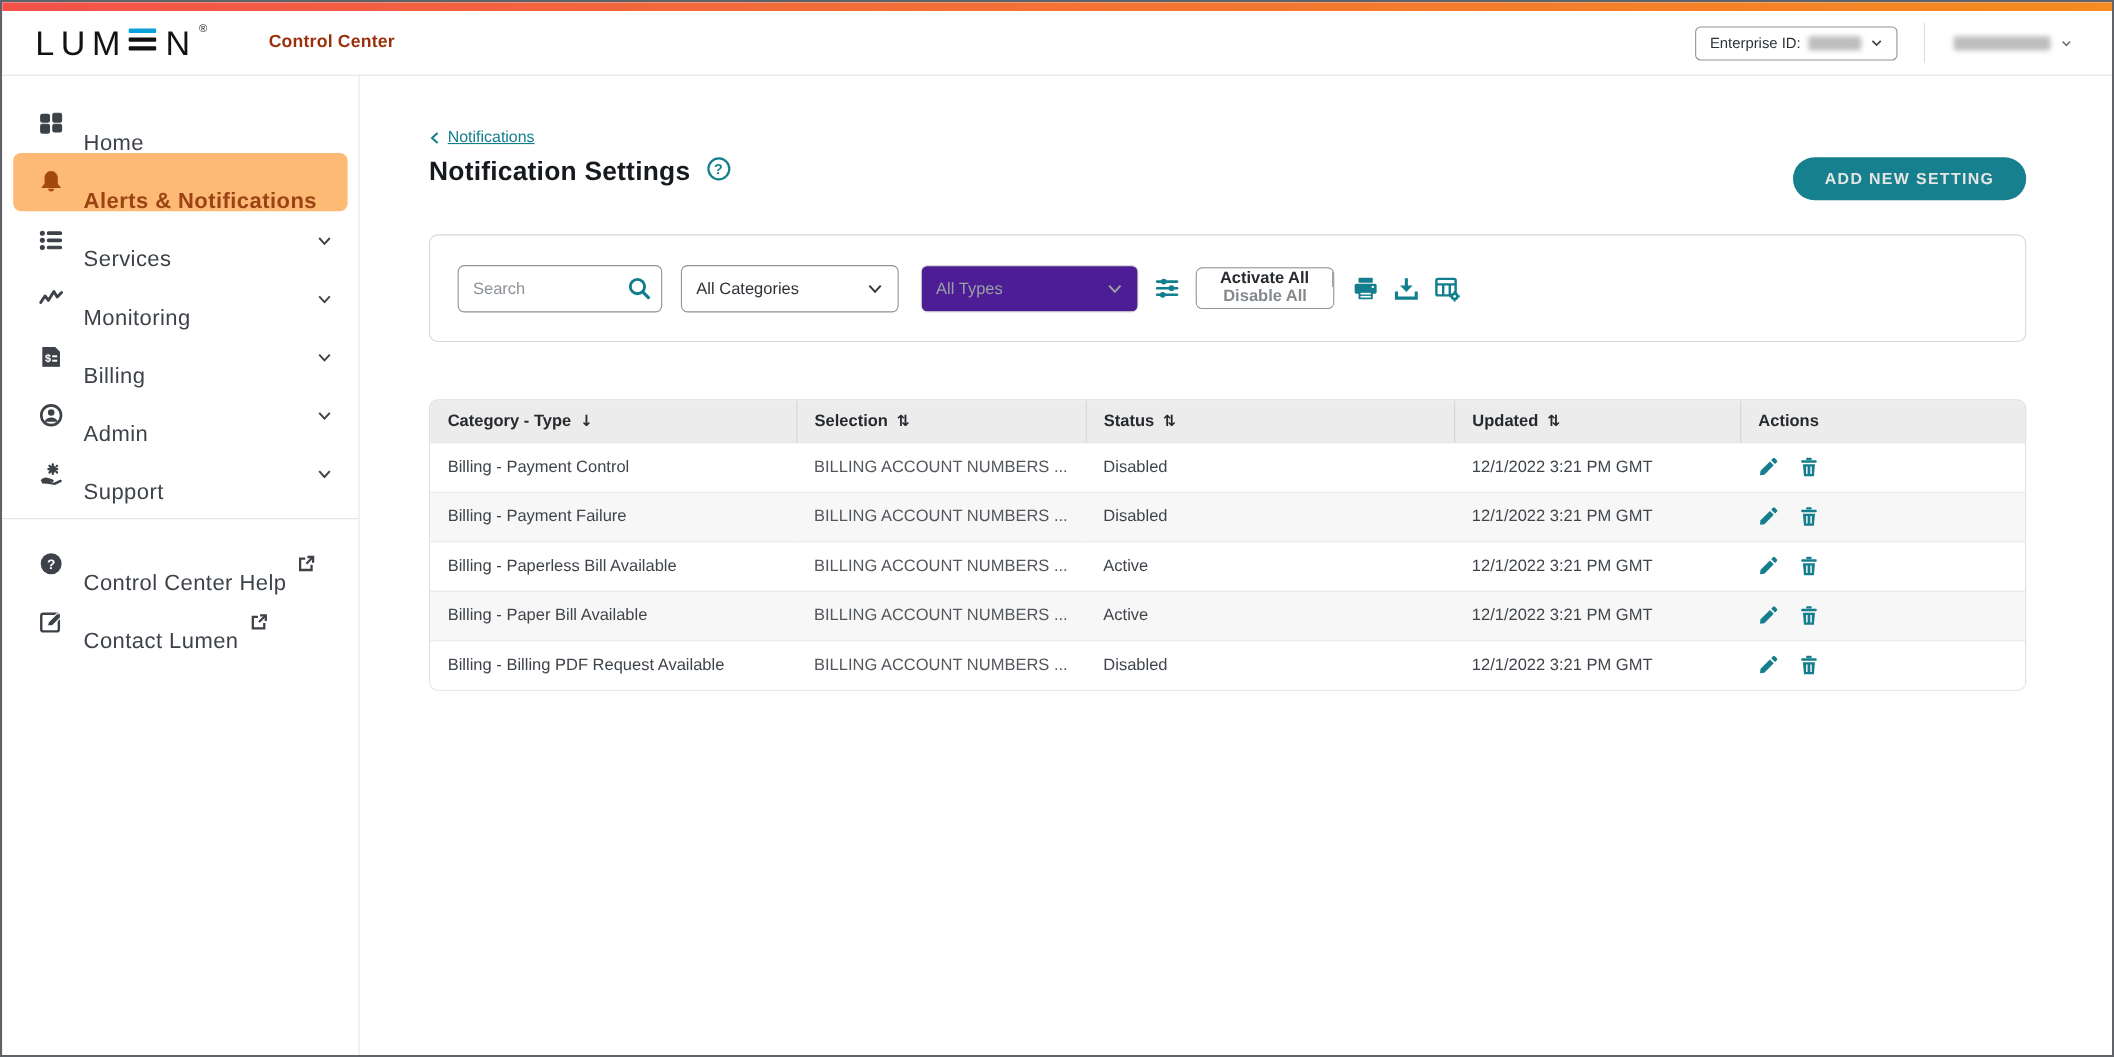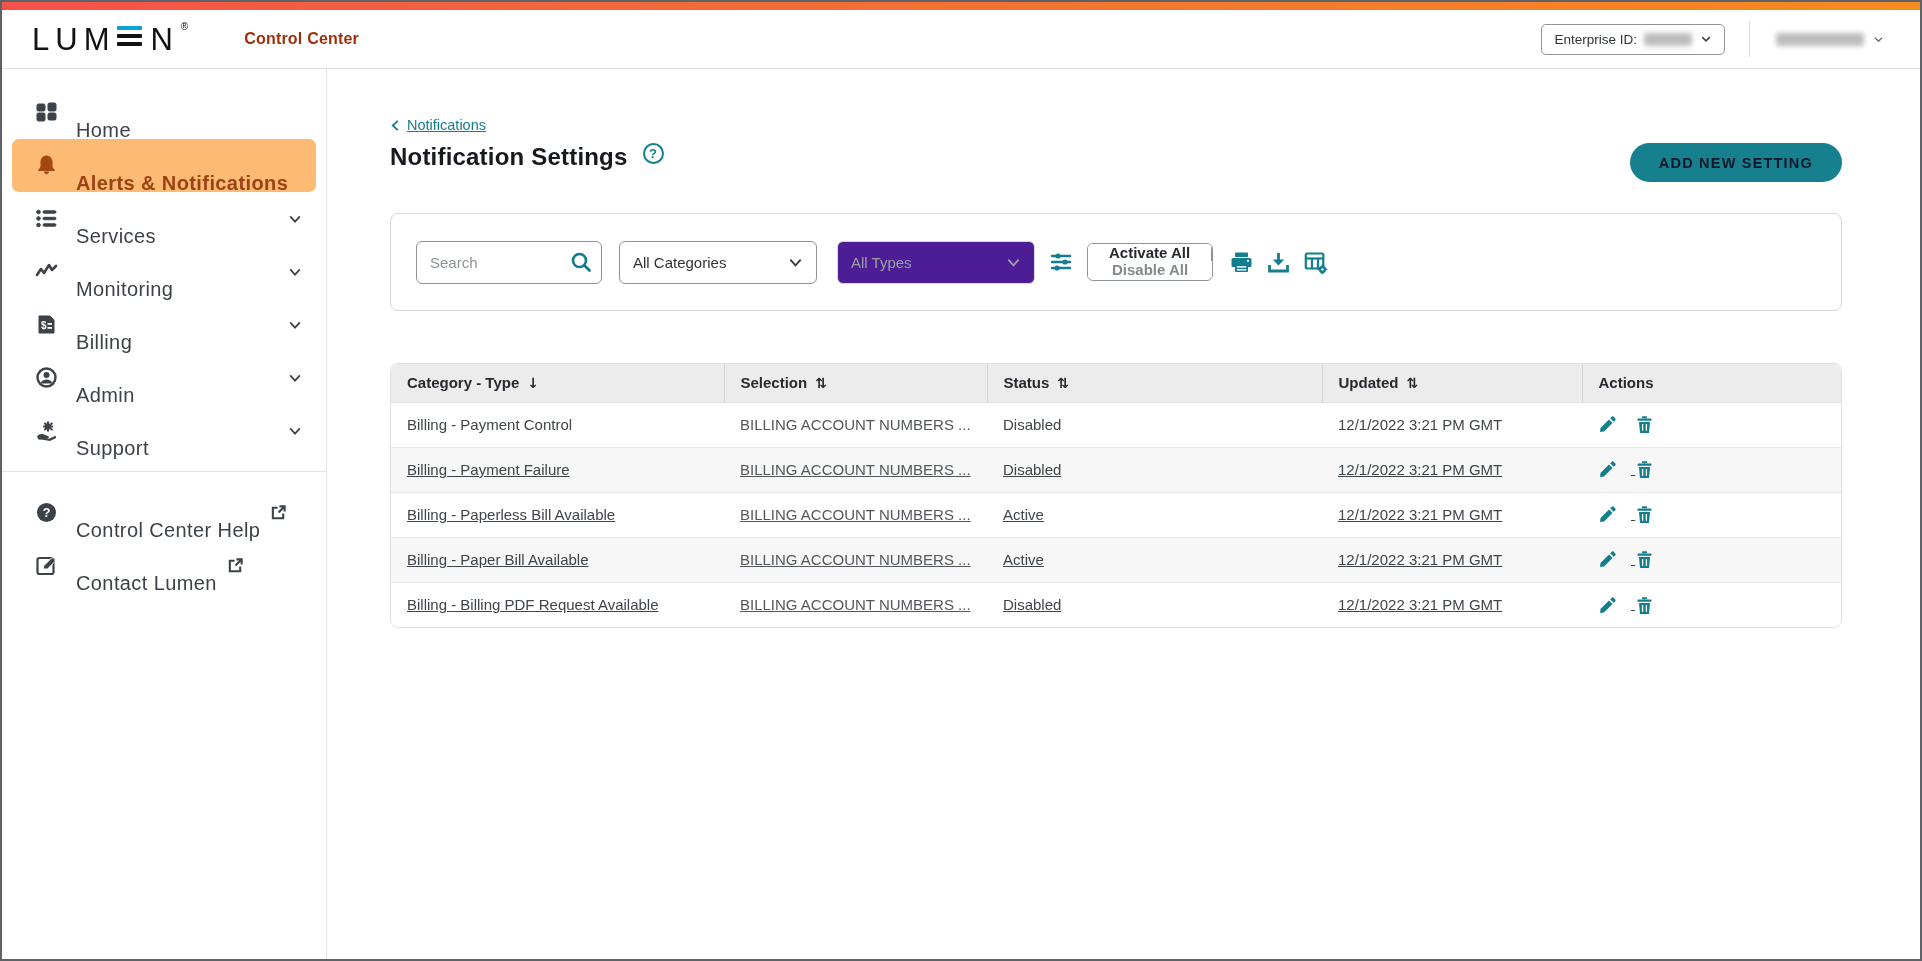--- a/index.html
+++ b/index.html
@@ -62,21 +62,21 @@
   .breadcrumb { display:flex; align-items:center; color:#127e8d; font-size:14.5px; cursor:pointer; width:fit-content; }
   .breadcrumb svg { width:11px; height:11px; stroke:#127e8d; stroke-width:2; fill:none; margin-right:6px; }
   .breadcrumb span { text-decoration:underline; }
 
   .title-row { display:flex; align-items:flex-start; margin-top:10px; }
   .page-title { font-size:24px; font-weight:800; color:#16191d; letter-spacing:0.2px; }
   .help-badge { width:21px; height:21px; border:2px solid #137e8d; border-radius:50%;
     color:#137e8d; font-size:13px; font-weight:bold; display:flex; align-items:center;
     justify-content:center; margin-left:15px; cursor:pointer; }
   .add-btn { margin-left:auto; height:39px; padding:0 29px; border:none; border-radius:21px;
-    background:#17808e; color:#0f172a; font-family:inherit; font-size:14.5px; font-weight:bold;
+    background:#17808e; color:#e5e5e5; font-family:inherit; font-size:14.5px; font-weight:bold;
     letter-spacing:1.2px; cursor:pointer; }
 
   
   .filter-panel { margin-top:31px; height:98px; border:1px solid #d8d8d8; border-radius:8px;
     display:flex; align-items:center; padding:0 25px; background:#fff; }
   .search-wrap { position:relative; width:186px; height:43px; }
   .search-wrap input { width:100%; height:100%; border:1px solid #8d9297; border-radius:6px;
     font-family:inherit; font-size:15px; color:#2f3337; padding:0 38px 0 13px; outline:none; }
   .search-wrap input::placeholder { color:#8d9297; }
   .search-ic { position:absolute; right:10px; top:10px; width:22px; height:22px; cursor:pointer; }
@@ -97,21 +97,21 @@
 
   
   .table-wrap { margin-top:52px; width:1452px; border:1px solid #e0e0e0; border-radius:8px; overflow:hidden; }
   table { width:100%; border-collapse:collapse; table-layout:fixed; }
   col.c1{width:333px} col.c2{width:263px} col.c3{width:335px} col.c4{width:260px} col.c5{width:259px}
   thead th { height:38px; background:#ececec; text-align:left; padding-left:16px;
     font-size:15px; font-weight:bold; color:#26292e; cursor:pointer; }
   thead th + th { border-left:1px solid #d4d4d4; }
   .sort { font-family:"DejaVu Sans", sans-serif; font-size:14px; margin-left:8px; color:#26292e; }
   tbody td { height:45px; font-size:15px; color:#3f444a; padding-left:16px; background:#fff; }
-  tbody tr + tr td { border-top:1px solid #e8e8e8;text-decoration:underline; }
+  tbody tr + tr td { border-top:1px solid #e8e8e8; }
   tbody tr:first-child td { border-top:1px solid #e4e4e4; }
   tbody tr.striped td { background:#f7f7f7; }
   td.td-sel { color:#53575c; }
   .act-icon { display:inline-block; width:19px; height:19px; margin-right:14px; cursor:pointer; vertical-align:middle; }
   .act-icon svg { width:19px; height:19px; display:block; }
 </style>
 </head>
 <body>
 
 <div class="window">

